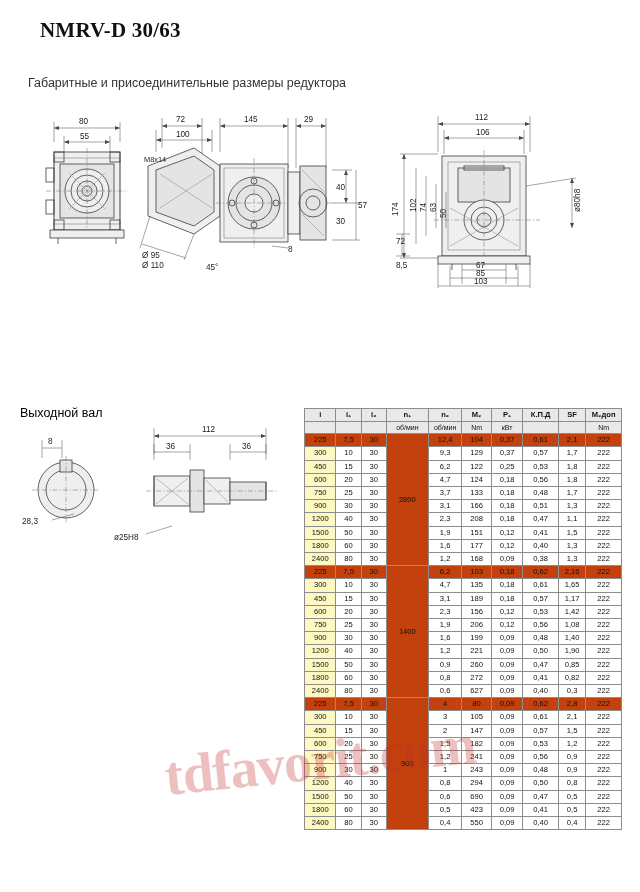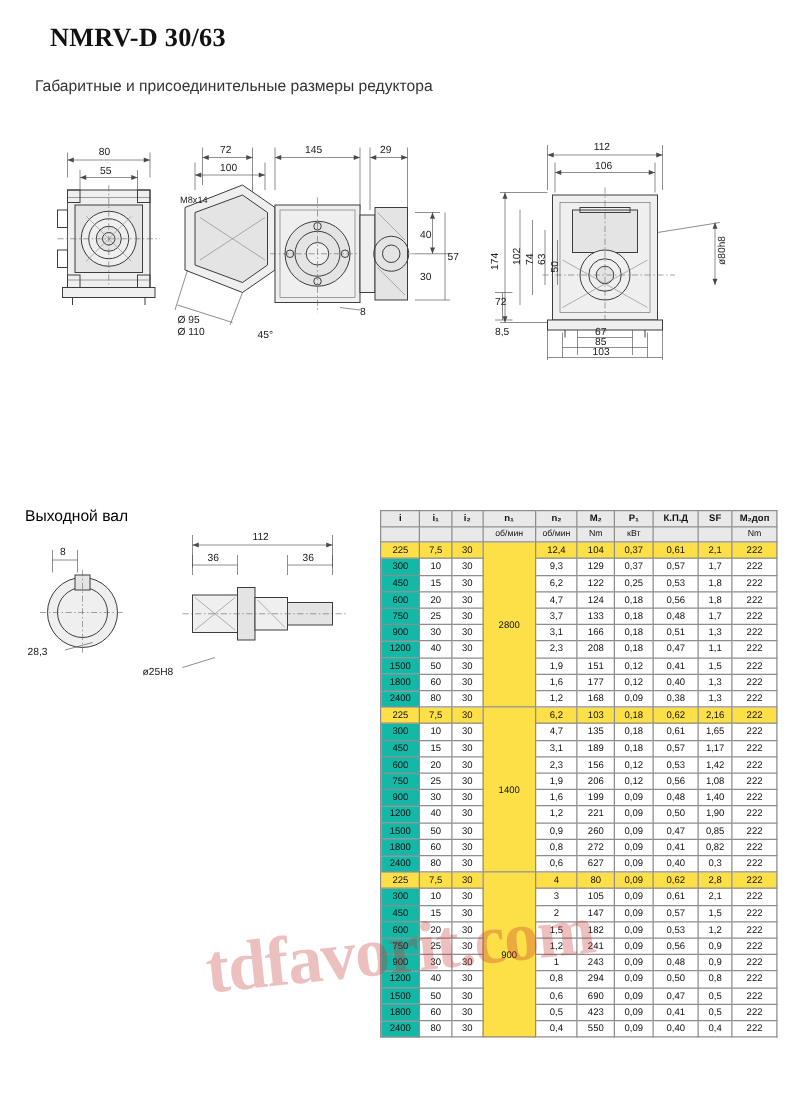--- a/index.html
+++ b/index.html
@@ -7,21 +7,21 @@
     width:640px;height:892px;background:#ffffff;position:relative;
     font-family:"Liberation Sans", sans-serif;color:#1a1a1a;overflow:hidden;
   }
   .page{position:absolute;inset:0;}
   h1.title{
     position:absolute;left:40px;top:18px;margin:0;
     font-family:"Liberation Serif", serif;font-weight:bold;font-size:21px;
     letter-spacing:.2px;color:#111;
   }
   .subtitle{
-    position:absolute;left:28px;top:62px;font-size:12.5px;color:#333;
+    position:absolute;left:28px;top:76px;font-size:12.5px;color:#333;
   }
   .section-label{
     position:absolute;left:20px;top:406px;font-size:12.5px;color:#000000;
   }
 
   
   .dwg{position:absolute;}
   .dwg svg{display:block;}
   .ln{stroke:#3c3c3c;stroke-width:.8;fill:none;}
   .ln-thin{stroke:#6a6a6a;stroke-width:.5;fill:none;}
@@ -38,22 +38,22 @@
   table.spec{
     border-collapse:collapse;width:318px;
     font-size:7.6px;color:#111;
   }
   table.spec th,table.spec td{
     border:.5px solid #8d8d8d;text-align:center;padding:0;height:12.2px;
     line-height:12.2px;white-space:nowrap;
   }
   table.spec thead th{background:#e9e9e9;font-weight:bold;font-size:7.6px;}
   table.spec thead tr.units th{font-weight:normal;font-size:7px;height:11px;line-height:11px;}
-  table.spec tbody tr.grp-start td{background:#fde047;}
-  table.spec tbody td.c-i{background:#14b8a6;}
+  table.spec tbody tr.grp-start td{background:#c2410c;}
+  table.spec tbody td.c-i{background:#fef9c3;}
 
   
   col.w-i{width:30px;}
   col.w-i1{width:24px;}
   col.w-i2{width:24px;}
   col.w-n1{width:40px;}
   col.w-n2{width:32px;}
   col.w-m{width:28px;}
   col.w-p{width:30px;}
   col.w-k{width:34px;}

